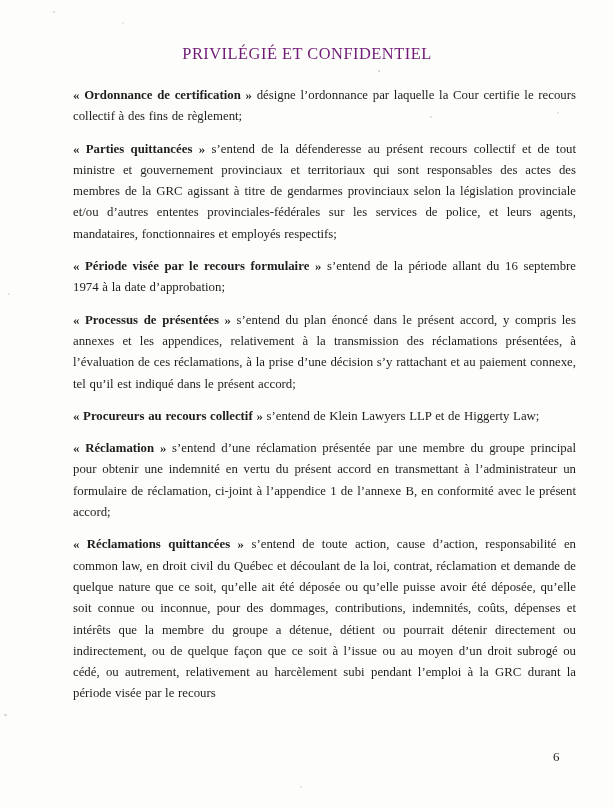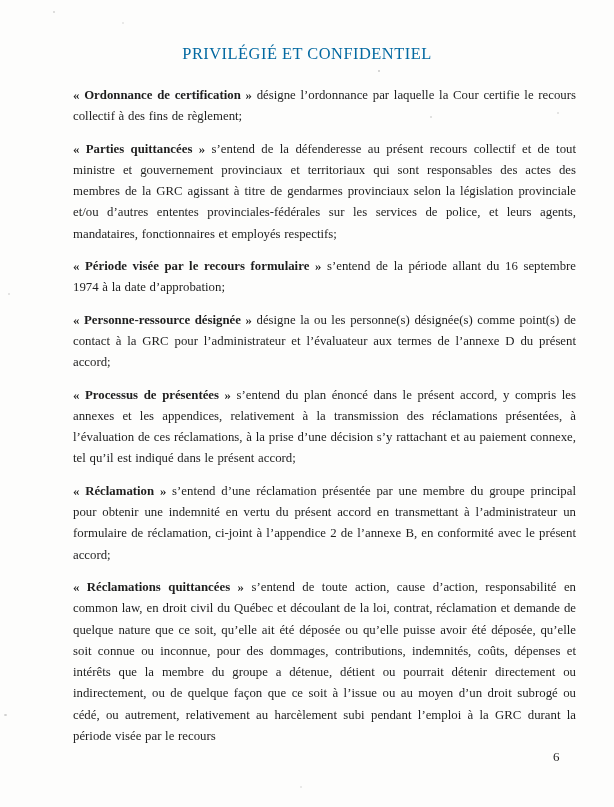--- a/index.html
+++ b/index.html
@@ -16,21 +16,21 @@
   .doc-title {
     position: absolute;
     top: 44px;
     left: 0;
     width: 100%;
     margin: 0;
     text-align: center;
     font-size: 16.4px;
     font-weight: 400;
     letter-spacing: 0.5px;
-    color: #0369a1;
+    color: #701a75;
     font-family: "Liberation Serif", serif;
   }
   .content {
     position: absolute;
     top: 85px;
     left: 73px;
     width: 503px;
   }
   .content p {
     margin: 0 0 11px 0;
@@ -63,23 +63,23 @@
 <body>
 
 <div class="page">
 
   <h1 class="doc-title">PRIVILÉGIÉ ET CONFIDENTIEL</h1>
 
   <div class="content">
     <p><b>« Ordonnance de certification »</b><span> désigne l’ordonnance par laquelle la Cour certifie le recours collectif à des fins de règlement;</span></p>
     <p><b>« Parties quittancées »</b><span> s’entend de la défenderesse au présent recours collectif et de tout ministre et gouvernement provinciaux et territoriaux qui sont responsables des actes des membres de la GRC agissant à titre de gendarmes provinciaux selon la législation provinciale et/ou d’autres ententes provinciales-fédérales sur les services de police, et leurs agents, mandataires, fonctionnaires et employés respectifs;</span></p>
     <p><b>« Période visée par le recours formulaire »</b><span> s’entend de la période allant du 16 septembre 1974 à la date d’approbation;</span></p>
-    <p><b>« Personne-ressource désignée »</b><span> désigne la ou les personne(s) désignée(s) comme point(s) de contact à la GRC pour l’administrateur et l’évaluateur aux termes de l’annexe D du présent accord;</span></p>
     <p><b>« Processus de présentées »</b><span> s’entend du plan énoncé dans le présent accord, y compris les annexes et les appendices, relativement à la transmission des réclamations présentées, à l’évaluation de ces réclamations, à la prise d’une décision s’y rattachant et au paiement connexe, tel qu’il est indiqué dans le présent accord;</span></p>
-    <p><b>« Réclamation »</b><span> s’entend d’une réclamation présentée par une membre du groupe principal pour obtenir une indemnité en vertu du présent accord en transmettant à l’administrateur un formulaire de réclamation, ci-joint à l’appendice 2 de l’annexe B, en conformité avec le présent accord;</span></p>
+    <p><b>« Procureurs au recours collectif »</b><span> s’entend de Klein Lawyers LLP et de Higgerty Law;</span></p>
+    <p><b>« Réclamation »</b><span> s’entend d’une réclamation présentée par une membre du groupe principal pour obtenir une indemnité en vertu du présent accord en transmettant à l’administrateur un formulaire de réclamation, ci-joint à l’appendice 1 de l’annexe B, en conformité avec le présent accord;</span></p>
     <p><b>« Réclamations quittancées »</b><span> s’entend de toute action, cause d’action, responsabilité en common law, en droit civil du Québec et découlant de la loi, contrat, réclamation et demande de quelque nature que ce soit, qu’elle ait été déposée ou qu’elle puisse avoir été déposée, qu’elle soit connue ou inconnue, pour des dommages, contributions, indemnités, coûts, dépenses et intérêts que la membre du groupe a détenue, détient ou pourrait détenir directement ou indirectement, ou de quelque façon que ce soit à l’issue ou au moyen d’un droit subrogé ou cédé, ou autrement, relativement au harcèlement subi pendant l’emploi à la GRC durant la période visée par le recours</span></p>
   </div>
 
   <div class="page-number">6</div>
 
   <div class="speck s1"></div>
   <div class="speck s2"></div>
   <div class="speck s3"></div>
   <div class="speck s4"></div>
   <div class="speck s5"></div>

